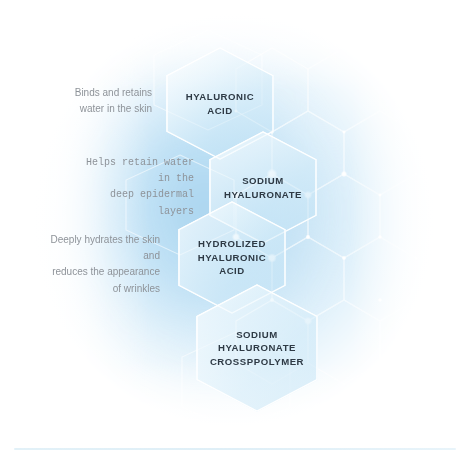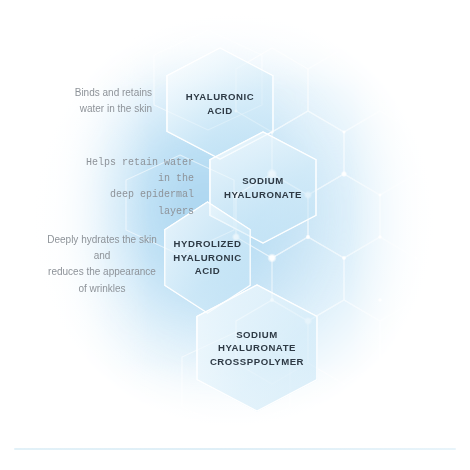--- a/index.html
+++ b/index.html
@@ -257,21 +257,21 @@
 
   <div class="hex" style="left:209px; top:131px; width:108px; height:113px;">
     <div class="hex-fill"></div>
     <svg class="hex-edge" viewBox="0 0 108 113" preserveAspectRatio="none">
       <polygon points="54,0.8 107,28.5 107,84.5 54,112.2 1,84.5 1,28.5" fill="none" stroke="#ffffff" stroke-width="1.6" opacity="0.95"></polygon>
     </svg>
     <div class="hex-label">SODIUM
 HYALURONATE</div>
   </div>
 
-  <div class="hex" style="left:164px; top:201px; width:87px; height:113px;">
+  <div class="hex" style="left:178px; top:201px; width:108px; height:113px;">
     <div class="hex-fill"></div>
     <svg class="hex-edge" viewBox="0 0 108 113" preserveAspectRatio="none">
       <polygon points="54,0.8 107,28.5 107,84.5 54,112.2 1,84.5 1,28.5" fill="none" stroke="#ffffff" stroke-width="1.6" opacity="0.95"></polygon>
     </svg>
     <div class="hex-label">HYDROLIZED
 HYALURONIC
 ACID</div>
   </div>
 
   <div class="hex" style="left:196px; top:284px; width:122px; height:128px;">
@@ -283,20 +283,20 @@
 HYALURONATE
 CROSSPPOLYMER</div>
   </div>
 
   <div class="caption" style="left:52px; top:85px; width:100px;">Binds and retains
 water in the skin</div>
 
   <div class="caption" style="left:72px; top:155px; width:122px;font-family:Liberation Mono, monospace;">Helps retain water in the
 deep epidermal layers</div>
 
-  <div class="caption" style="left:38px; top:232px; width:128px;text-align:center;">Deeply hydrates the skin and
+  <div class="caption" style="left:32px; top:232px; width:128px;">Deeply hydrates the skin and
 reduces the appearance
 of wrinkles</div>
 
 
   <div class="divider"></div>
 
 </div>
 
 </body></html>

